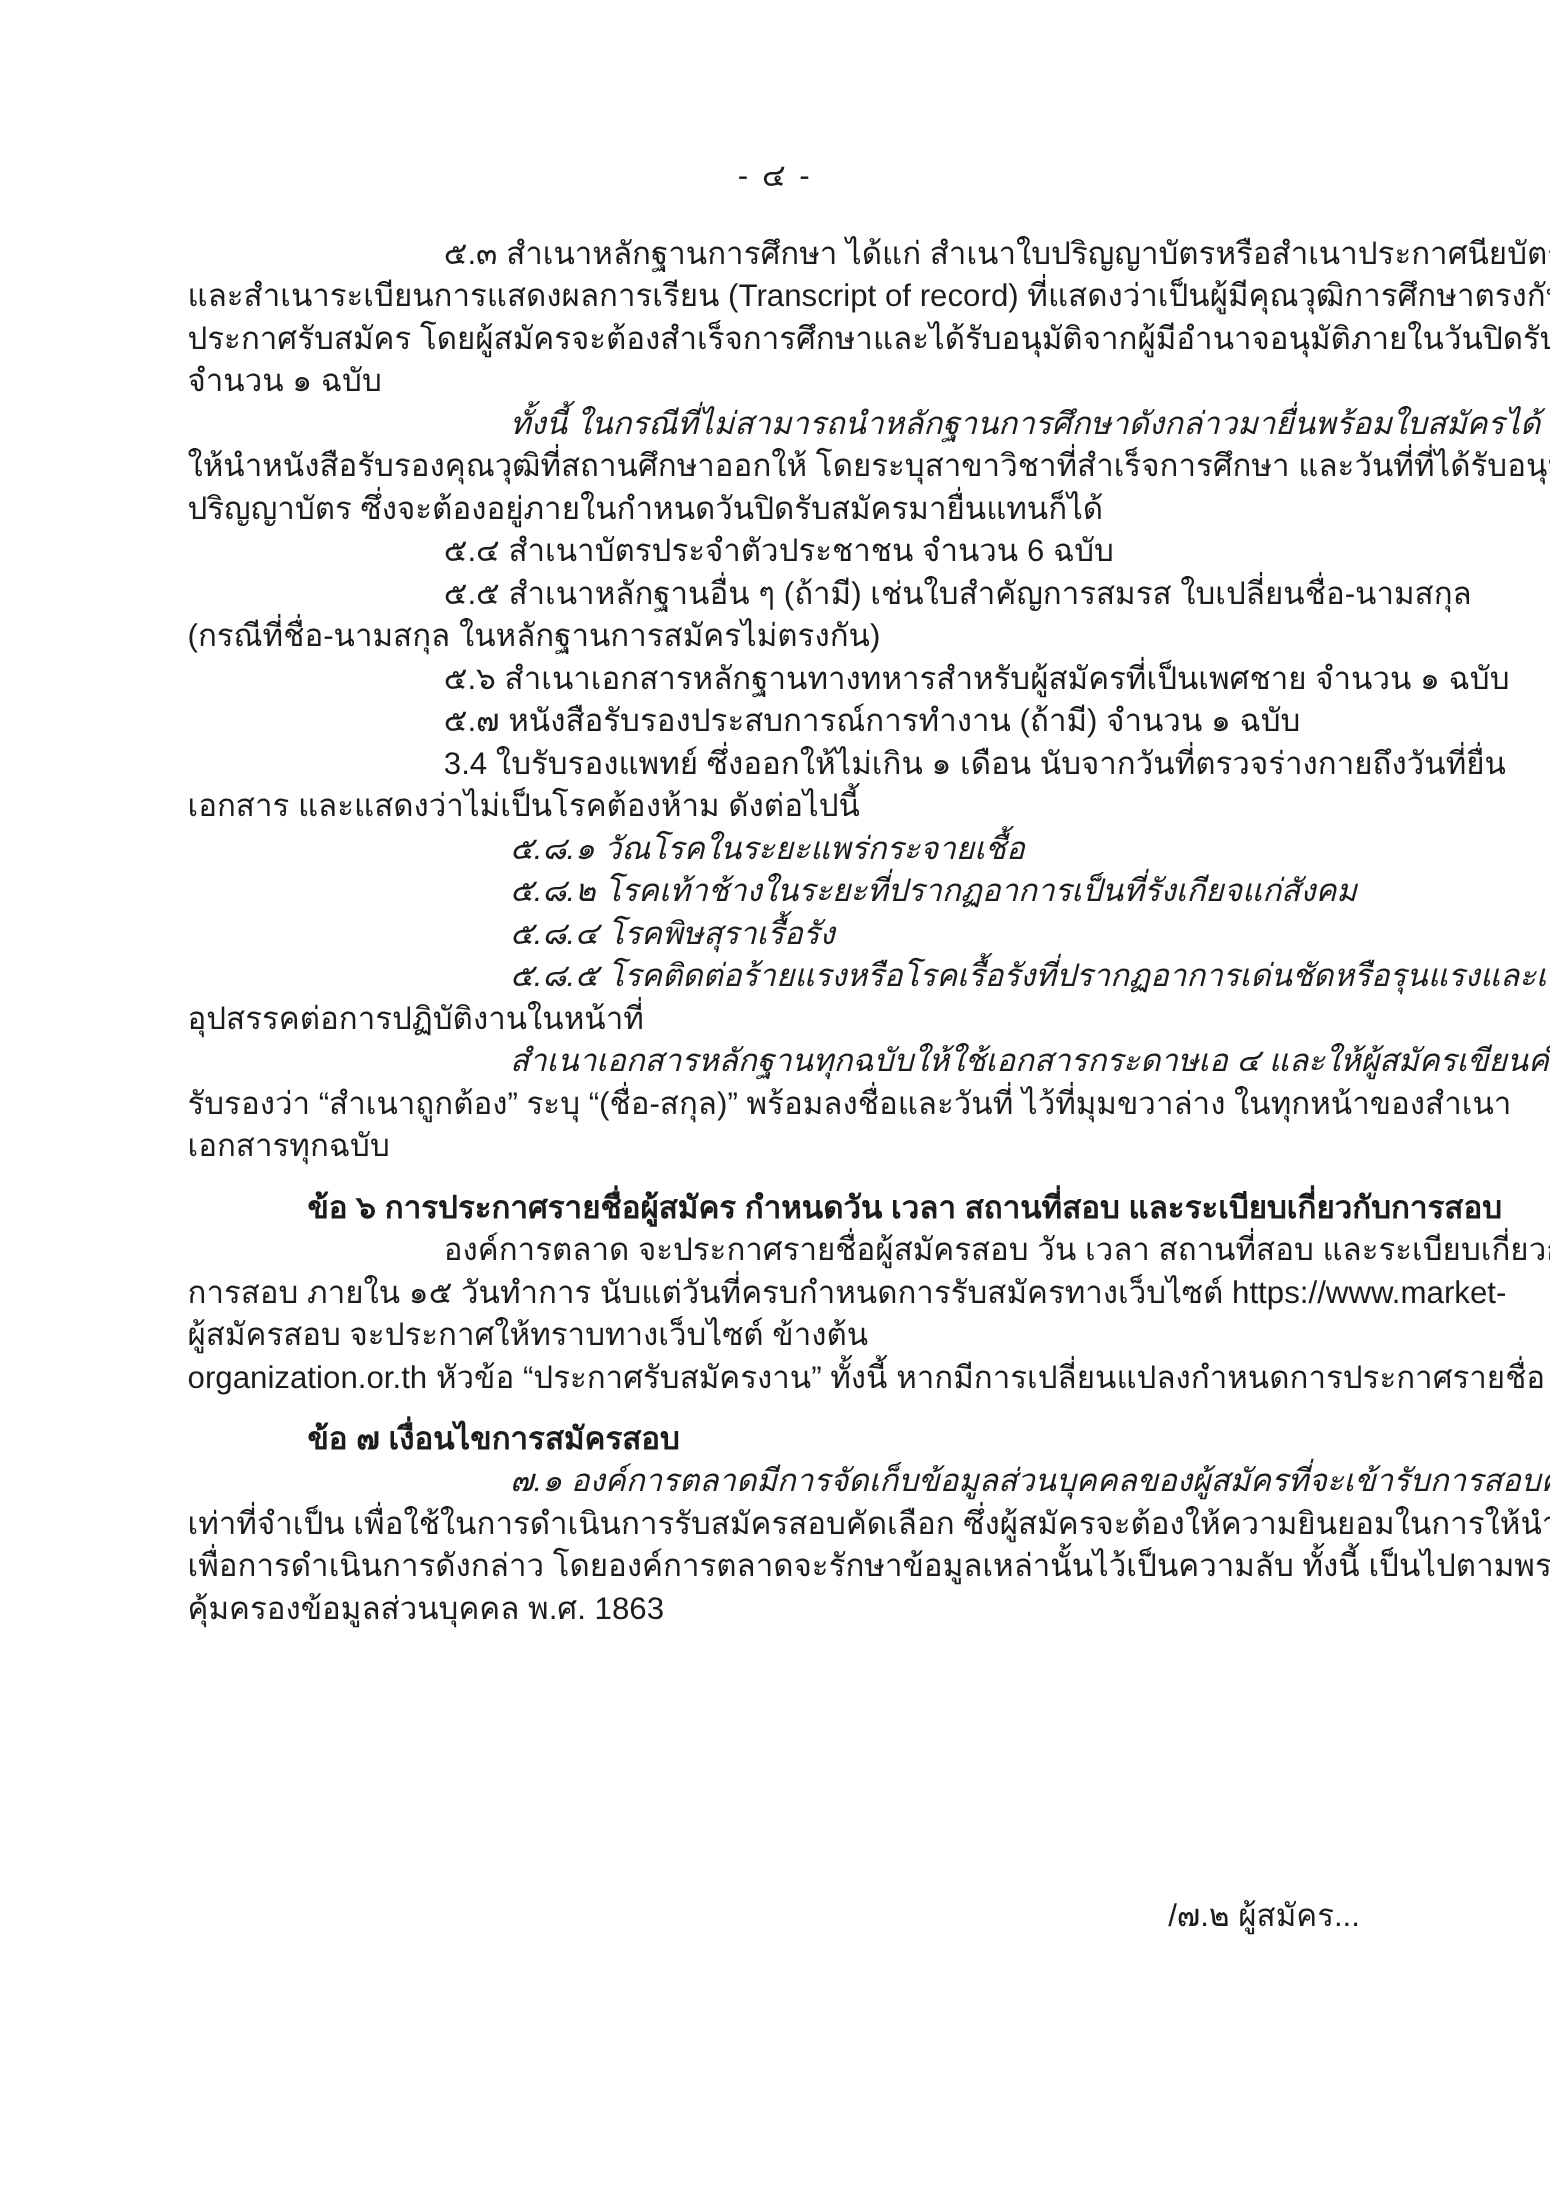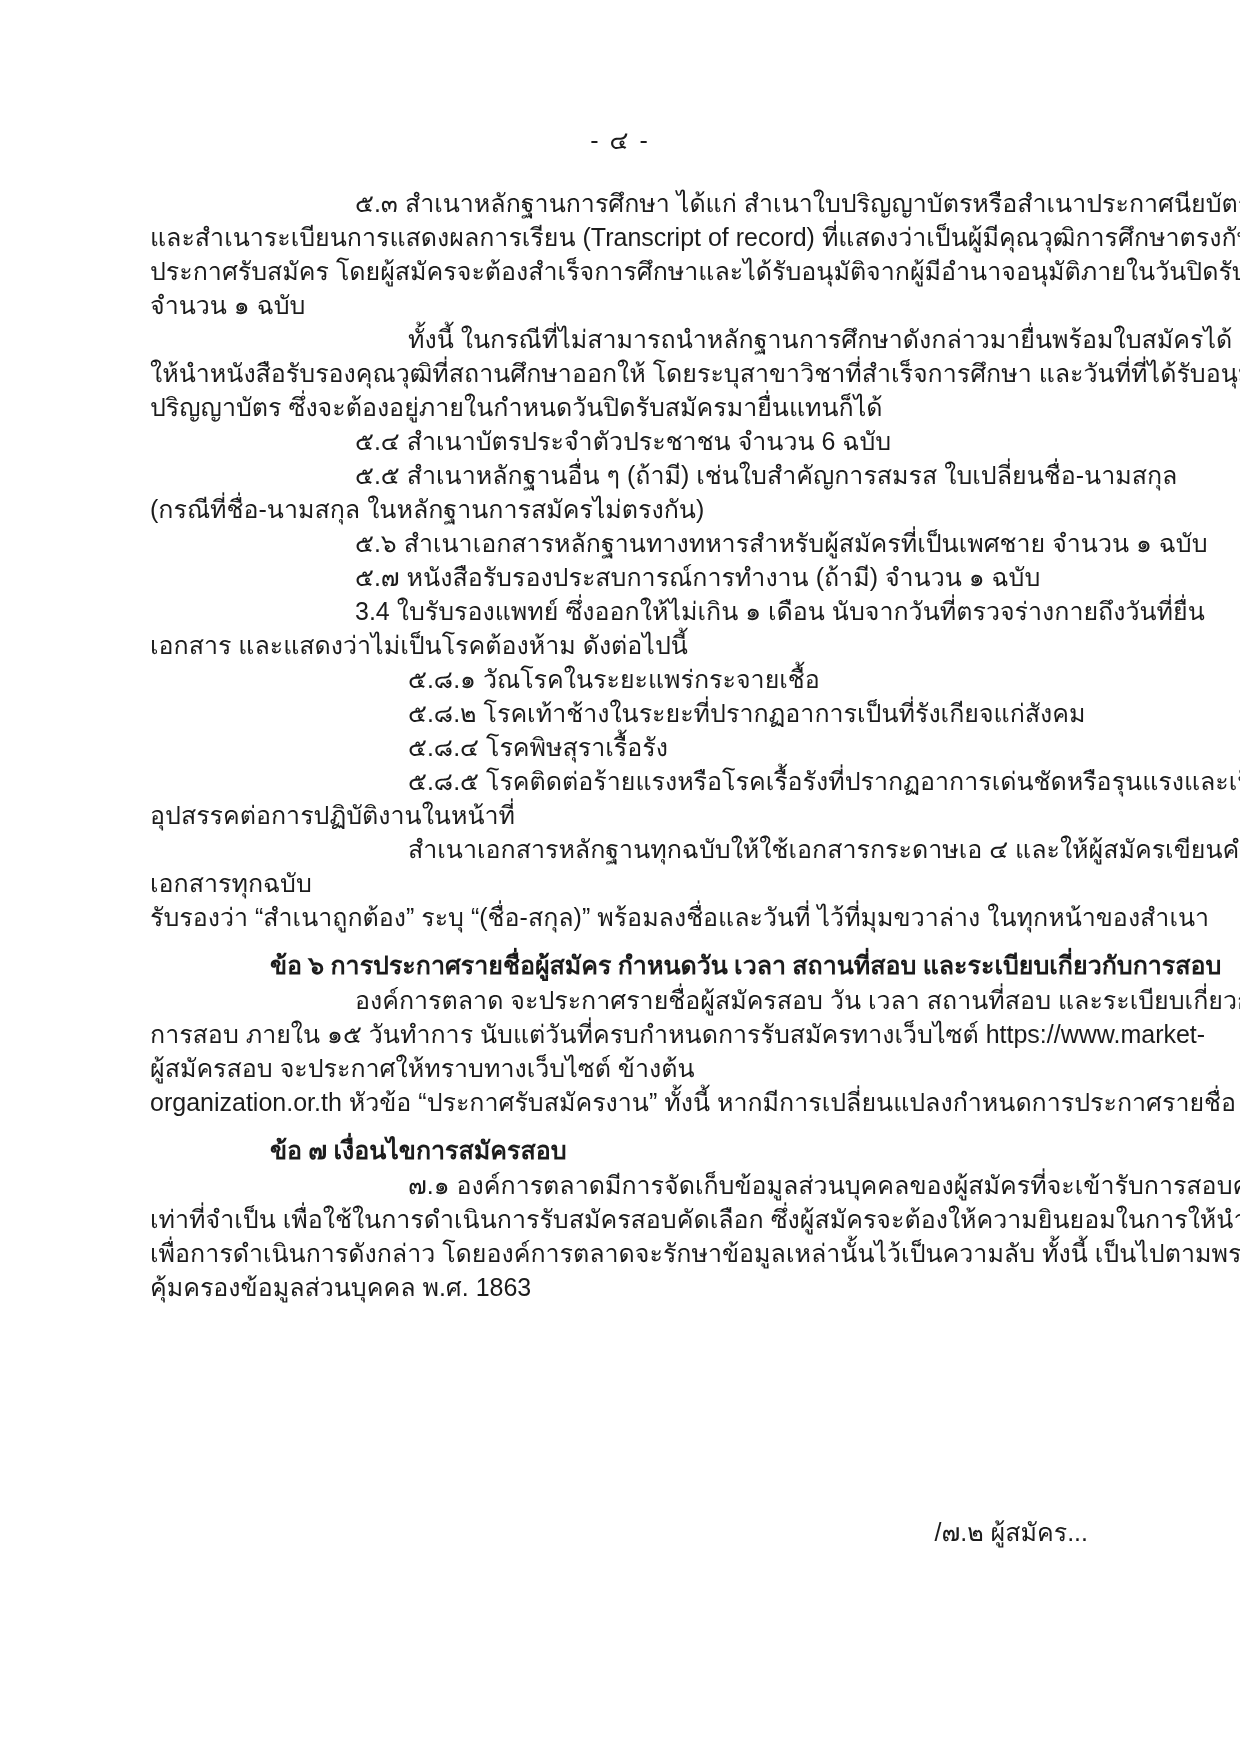--- a/index.html
+++ b/index.html
@@ -27,22 +27,22 @@
     right:138px;
   }
   .ln{
     height:34px;
     line-height:34px;
     white-space:nowrap;
     overflow:visible;
   }
   .ind-margin{margin-left:0;}
   .ind-item{margin-left:205px;}
-  .ind-sub{margin-left:258px;}
-  .ind-heading{margin-left:120px;margin-top:15px;font-family:Liberation Serif, serif;}
+  .ind-sub{margin-left:258px;font-style:italic;}
+  .ind-heading{margin-left:96px;margin-top:15px;}
   .bold{font-weight:bold;}
   .footer{
     position:absolute;
     top:1512px;
     right:152px;
   }
 </style>
 </head>
 <body>
 
@@ -64,22 +64,22 @@
       <div class="ln ind-item">๕.๖ สำเนาเอกสารหลักฐานทางทหารสำหรับผู้สมัครที่เป็นเพศชาย จำนวน ๑ ฉบับ</div>
       <div class="ln ind-item">๕.๗ หนังสือรับรองประสบการณ์การทำงาน (ถ้ามี) จำนวน ๑ ฉบับ</div>
       <div class="ln ind-item">3.4 ใบรับรองแพทย์ ซึ่งออกให้ไม่เกิน ๑ เดือน นับจากวันที่ตรวจร่างกายถึงวันที่ยื่น</div>
       <div class="ln ind-margin">เอกสาร และแสดงว่าไม่เป็นโรคต้องห้าม ดังต่อไปนี้</div>
       <div class="ln ind-sub">๕.๘.๑ วัณโรคในระยะแพร่กระจายเชื้อ</div>
       <div class="ln ind-sub">๕.๘.๒ โรคเท้าช้างในระยะที่ปรากฏอาการเป็นที่รังเกียจแก่สังคม</div>
       <div class="ln ind-sub">๕.๘.๔ โรคพิษสุราเรื้อรัง</div>
       <div class="ln ind-sub">๕.๘.๕ โรคติดต่อร้ายแรงหรือโรคเรื้อรังที่ปรากฏอาการเด่นชัดหรือรุนแรงและเป็น</div>
       <div class="ln ind-margin">อุปสรรคต่อการปฏิบัติงานในหน้าที่</div>
       <div class="ln ind-sub">สำเนาเอกสารหลักฐานทุกฉบับให้ใช้เอกสารกระดาษเอ ๔ และให้ผู้สมัครเขียนคำ</div>
+      <div class="ln ind-margin">รับรองว่า “สำเนาถูกต้อง” ระบุ “(ชื่อ-สกุล)” พร้อมลงชื่อและวันที่ ไว้ที่มุมขวาล่าง ในทุกหน้าของสำเนา</div>
       <div class="ln ind-margin">เอกสารทุกฉบับ</div>
-      <div class="ln ind-margin">รับรองว่า “สำเนาถูกต้อง” ระบุ “(ชื่อ-สกุล)” พร้อมลงชื่อและวันที่ ไว้ที่มุมขวาล่าง ในทุกหน้าของสำเนา</div>
       <div class="ln ind-heading bold">ข้อ ๖ การประกาศรายชื่อผู้สมัคร กำหนดวัน เวลา สถานที่สอบ และระเบียบเกี่ยวกับการสอบ</div>
       <div class="ln ind-item">องค์การตลาด จะประกาศรายชื่อผู้สมัครสอบ วัน เวลา สถานที่สอบ และระเบียบเกี่ยวกับ</div>
       <div class="ln ind-margin">การสอบ ภายใน ๑๕ วันทำการ นับแต่วันที่ครบกำหนดการรับสมัครทางเว็บไซต์ https://www.market-</div>
       <div class="ln ind-margin">ผู้สมัครสอบ จะประกาศให้ทราบทางเว็บไซต์ ข้างต้น</div>
       <div class="ln ind-margin">organization.or.th หัวข้อ “ประกาศรับสมัครงาน” ทั้งนี้ หากมีการเปลี่ยนแปลงกำหนดการประกาศรายชื่อ</div>
       <div class="ln ind-heading bold">ข้อ ๗ เงื่อนไขการสมัครสอบ</div>
       <div class="ln ind-sub">๗.๑ องค์การตลาดมีการจัดเก็บข้อมูลส่วนบุคคลของผู้สมัครที่จะเข้ารับการสอบคัดเลือก</div>
       <div class="ln ind-margin">เท่าที่จำเป็น เพื่อใช้ในการดำเนินการรับสมัครสอบคัดเลือก ซึ่งผู้สมัครจะต้องให้ความยินยอมในการให้นำไปใช้</div>
       <div class="ln ind-margin">เพื่อการดำเนินการดังกล่าว โดยองค์การตลาดจะรักษาข้อมูลเหล่านั้นไว้เป็นความลับ ทั้งนี้ เป็นไปตามพระราชบัญญัติ</div>
       <div class="ln ind-margin">คุ้มครองข้อมูลส่วนบุคคล พ.ศ. 1863</div>

